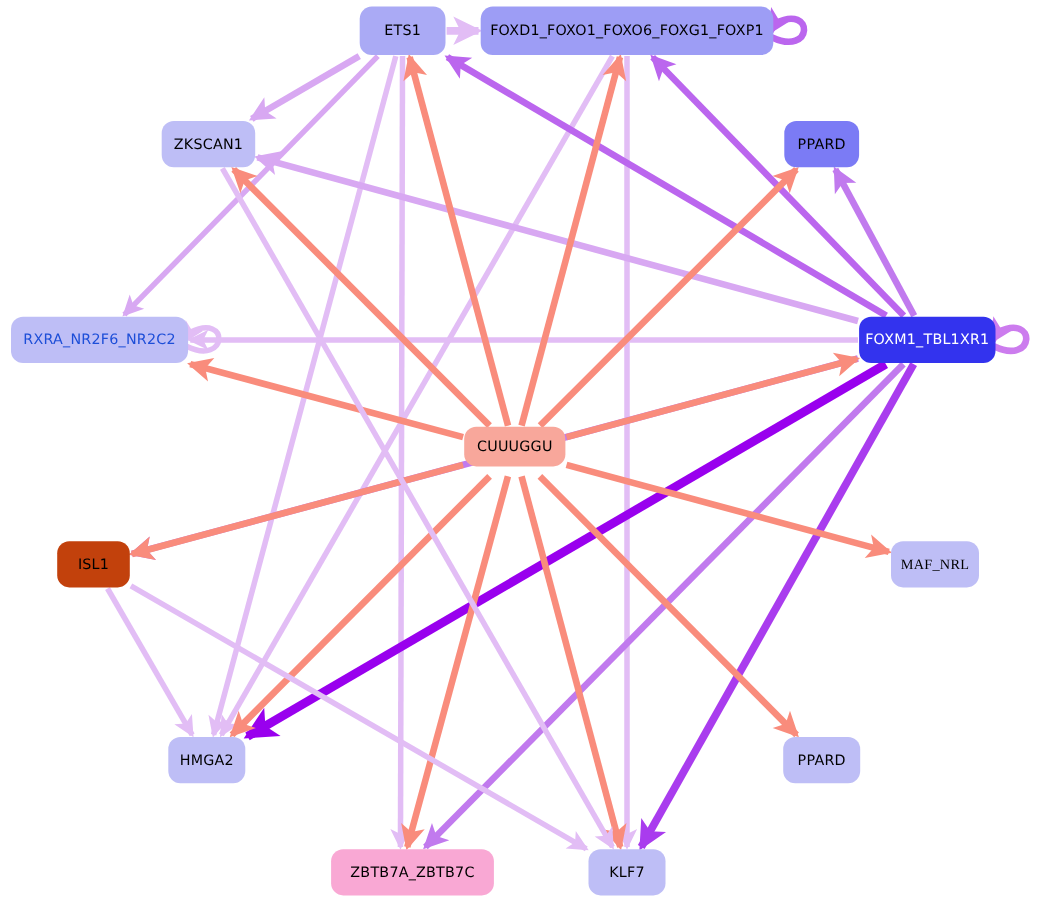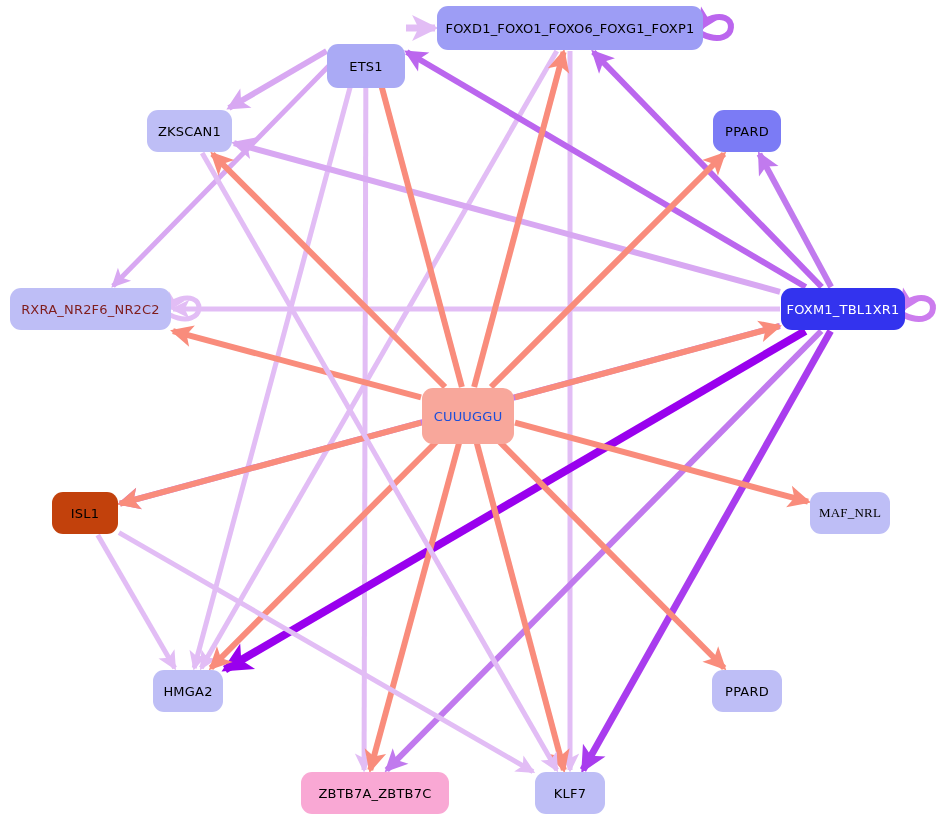--- a/index.html
+++ b/index.html
@@ -105,39 +105,39 @@
       <line x1="515.00" y1="422.67" x2="808.00" y2="501.68" stroke="#F98C7C" stroke-width="6" stroke-linecap="butt" marker-end="url(#ah-F98C7C)"></line>
       <line x1="445.08" y1="433.00" x2="210.92" y2="668.00" stroke="#F98C7C" stroke-width="6" stroke-linecap="butt" marker-end="url(#ah-F98C7C)"></line>
       <line x1="490.84" y1="433.00" x2="724.16" y2="668.00" stroke="#F98C7C" stroke-width="6" stroke-linecap="butt" marker-end="url(#ah-F98C7C)"></line>
       <line x1="461.75" y1="433.00" x2="370.25" y2="770.00" stroke="#F98C7C" stroke-width="6" stroke-linecap="butt" marker-end="url(#ah-F98C7C)"></line>
       <line x1="474.13" y1="433.00" x2="563.87" y2="770.00" stroke="#F98C7C" stroke-width="6" stroke-linecap="butt" marker-end="url(#ah-F98C7C)"></line>
       <line x1="97.73" y1="535.00" x2="174.69" y2="668.00" stroke="#E2BDF5" stroke-width="5" stroke-linecap="butt" marker-end="url(#ah-E2BDF5)"></line>
       <line x1="119.00" y1="532.63" x2="533.00" y2="771.64" stroke="#E2BDF5" stroke-width="5" stroke-linecap="butt" marker-end="url(#ah-E2BDF5)"></line>
       <line x1="202.15" y1="153.00" x2="556.78" y2="770.00" stroke="#E2BDF5" stroke-width="5" stroke-linecap="butt" marker-end="url(#ah-E2BDF5)"></line>
     </svg>
   <div id="node-layer">
-      <div class="node" style="left: 327px; top: 6px; width: 78px; height: 44px; background: rgb(170, 170, 245); color: rgb(0, 0, 0); margin-top: 38px;">
+      <div class="node" style="left: 327px; top: 6px; width: 78px; height: 44px; background: rgb(170, 170, 245); color: rgb(0, 0, 0);">
         <span>ETS1</span>
       </div>
       <div class="node" style="left: 437px; top: 6px; width: 266px; height: 44px; background: rgb(157, 157, 245); color: rgb(0, 0, 0);">
         <span>FOXD1_FOXO1_FOXO6_FOXG1_FOXP1</span>
       </div>
       <div class="node" style="left: 147px; top: 110px; width: 85px; height: 42px; background: rgb(190, 190, 246); color: rgb(0, 0, 0);">
         <span>ZKSCAN1</span>
       </div>
       <div class="node" style="left: 713px; top: 110px; width: 68px; height: 42px; background: rgb(123, 123, 245); color: rgb(0, 0, 0);">
         <span>PPARD</span>
       </div>
-      <div class="node" style="left: 10px; top: 288px; width: 161px; height: 42px; background: rgb(190, 190, 246); color: #7f1d1d;">
+      <div class="node" style="left: 10px; top: 288px; width: 161px; height: 42px; background: rgb(190, 190, 246); color: #1d4ed8;">
         <span>RXRA_NR2F6_NR2C2</span>
       </div>
       <div class="node" style="left: 781px; top: 288px; width: 124px; height: 42px; background: rgb(51, 51, 238); color: rgb(255, 255, 255);">
         <span>FOXM1_TBL1XR1</span>
       </div>
-      <div class="node" style="left: 422px; top: 388px; width: 92px; height: 56px; background: rgb(248, 167, 155); color: #1d4ed8;">
+      <div class="node" style="left: 422px; top: 388px; width: 92px; height: 36px; background: rgb(248, 167, 155); color: #000000;">
         <span>CUUUGGU</span>
       </div>
       <div class="node" style="left: 52px; top: 492px; width: 66px; height: 42px; background: #c2410c; color: rgb(0, 0, 0); align-items: center;">
         <span>ISL1</span>
       </div>
       <div class="node" style="left: 810px; top: 492px; width: 80px; height: 42px; background: rgb(190, 190, 246); color: rgb(0, 0, 0); font-family: Liberation Serif, serif;">
         <span>MAF_NRL</span>
       </div>
       <div class="node" style="left: 153px; top: 670px; width: 70px; height: 42px; background: rgb(190, 190, 246); color: rgb(0, 0, 0);">
         <span>HMGA2</span>

